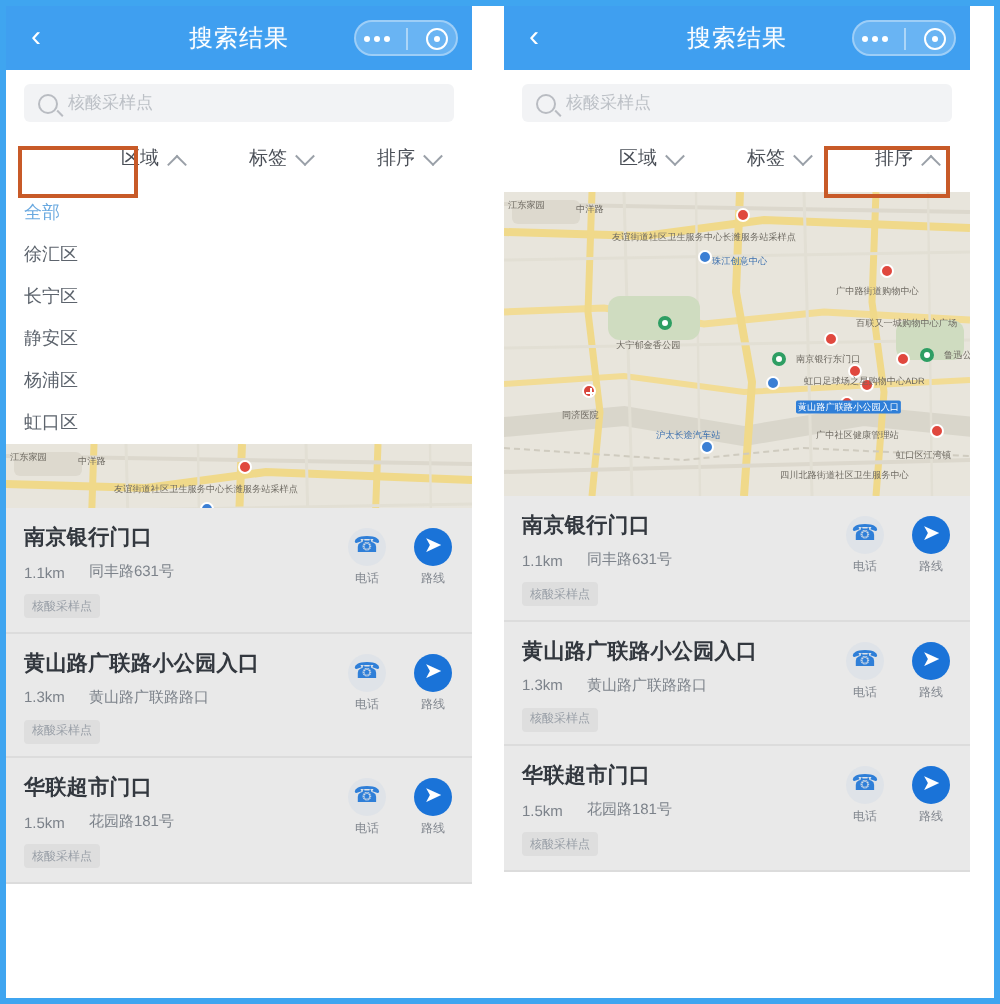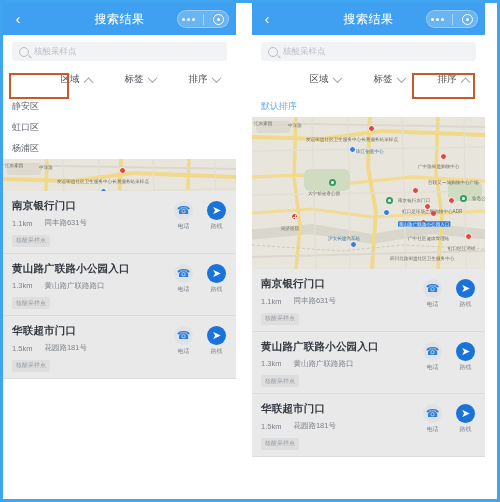--- a/index.html
+++ b/index.html
@@ -299,28 +299,37 @@
         <div class="filter">
           <span>排序</span>
           <i class="chev"></i>
         </div>
       </div>
 
       <div class="annot area"></div>
 
       <div class="dropdown" id="area-dd">
         <div class="dd-pad"></div>
+      <div class="dd-item active">
+            <span>全部</span>
+          </div>
+          <div class="dd-item">
+            <span>徐汇区</span>
+          </div>
+          <div class="dd-item">
+            <span>长宁区</span>
+          </div>
           <div class="dd-item">
             <span>静安区</span>
           </div>
           <div class="dd-item">
-            <span>虹口区</span>
+            <span>杨浦区</span>
           </div>
           <div class="dd-item">
-            <span>杨浦区</span>
+            <span>虹口区</span>
           </div>
         </div>
 
       <div class="map short" id="map-left">
           <svg width="233" height="152" viewBox="0 0 233 152" preserveAspectRatio="none">
             <rect width="233" height="152" fill="#e8e5dc"></rect>
             <path d="M-5 118 L60 112 L120 122 L180 112 L240 118" stroke="#d9d6cb" stroke-width="10" fill="none"></path>
             <path d="M0 20 L70 22 L130 14 L233 18" stroke="#f0d98a" stroke-width="4" fill="none"></path>
             <path d="M0 60 L50 58 L100 66 L160 60 L233 64" stroke="#f2dc95" stroke-width="3.5" fill="none"></path>
             <path d="M0 96 L60 92 L120 100 L233 94" stroke="#f2dc95" stroke-width="3" fill="none"></path>
@@ -428,23 +437,20 @@
         <div class="filter">
           <span>排序</span>
           <i class="chev up"></i>
         </div>
       </div>
 
       <div class="annot sort"></div>
 
       <div class="dropdown" id="sort-dd">
           <div class="dd-pad"></div>
-          <div class="dd-item active">
-            <span>默认排序</span>
-          </div>
         </div>
 
       <div class="map tall" id="map-right">
           <svg width="233" height="152" viewBox="0 0 233 152" preserveAspectRatio="none">
             <rect width="233" height="152" fill="#e8e5dc"></rect>
             <path d="M-5 118 L60 112 L120 122 L180 112 L240 118" stroke="#d9d6cb" stroke-width="10" fill="none"></path>
             <path d="M0 20 L70 22 L130 14 L233 18" stroke="#f0d98a" stroke-width="4" fill="none"></path>
             <path d="M0 60 L50 58 L100 66 L160 60 L233 64" stroke="#f2dc95" stroke-width="3.5" fill="none"></path>
             <path d="M0 96 L60 92 L120 100 L233 94" stroke="#f2dc95" stroke-width="3" fill="none"></path>
             <path d="M44 0 L42 60 L48 110 L44 152" stroke="#f0d98a" stroke-width="3.5" fill="none"></path>

